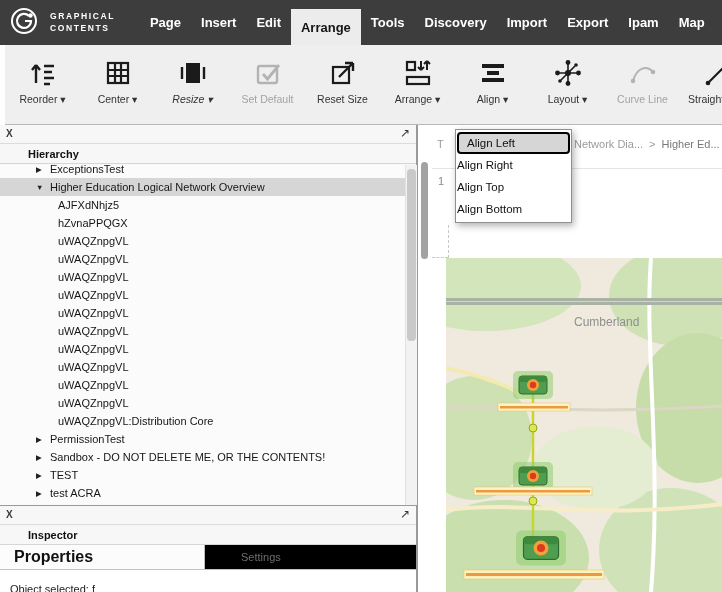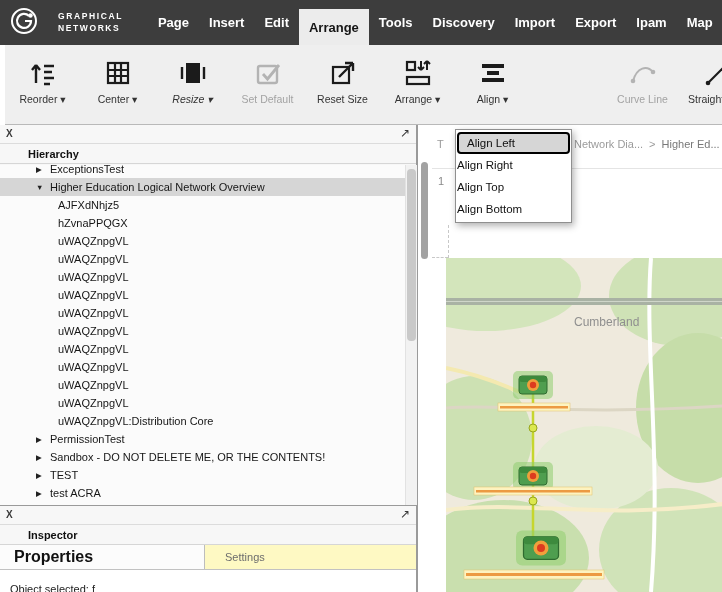--- a/index.html
+++ b/index.html
@@ -2,21 +2,21 @@
 <html><head>
 <meta charset="utf-8">
 <style>
   * { box-sizing: border-box; margin: 0; padding: 0; }
   html,body { width:722px; height:592px; overflow:hidden; position:relative;
     font-family:"Liberation Sans", sans-serif; background:#fff; }
 
   
   .topbar { position:absolute; left:0; top:0; width:722px; height:45px;
     background:#3d3d3d; display:flex; align-items:center; }
-  .logo { display:flex; align-items:center; gap:20px; padding:0 0 0 10px; flex:none; }
+  .logo { display:flex; align-items:center; gap:12px; padding:0 0 0 10px; flex:none; }
   .logo-text div { color:#fff; font-size:8.5px; font-weight:bold; letter-spacing:1.6px; line-height:1.3; }
   .menus { display:flex; margin-left:25px; height:45px; align-items:center; }
   .menu-item { padding:0 10px; color:#fff; font-size:13px; font-weight:bold;
     height:43px; display:flex; align-items:center; white-space:nowrap; cursor:default; }
   .menu-item.active { background:#ececec; color:#151515; height:36px; align-self:flex-end; }
 
   
   .toolbar { position:absolute; left:5px; top:45px; width:722px; height:80px;
     background:#efefef; border-bottom:1px solid #b9b9b9; }
   .tb-btn { position:absolute; top:4px; width:75px; height:72px; text-align:center; color:#1b1b1b; }
@@ -47,22 +47,22 @@
   .tree-row .arrow { width:14px; font-size:7.5px; color:#222; flex:none; }
   .h-scroll { position:absolute; left:405px; top:40px; width:12px; height:340px;
     background:#f2f2f2; border-left:1px solid #e2e2e2; }
   .h-thumb { position:absolute; left:1px; top:4px; width:9px; height:172px; background:#c9c9c9; border-radius:4px; }
 
   .ipanel { position:absolute; left:0; top:505px; width:417px; height:87px;
     background:#f7f7f7; border-right:1px solid #9a9a9a; border-top:1px solid #9a9a9a; }
   .tabs { display:flex; height:25px; border-bottom:1px solid #c2c2c2; }
   .tab-properties { width:205px; background:#fcfcfc; font-weight:bold; font-size:16px; color:#111;
     display:flex; align-items:center; padding-left:14px; border-right:1px solid #bdbdbd; }
-  .tab-settings { flex:1; background:#fef9c3; font-size:11px; color:#6d6d6d;
-    display:flex; align-items:center; padding-left:20px; }
+  .tab-settings { flex:1; background:#000000; font-size:11px; color:#6d6d6d;
+    display:flex; align-items:center; padding-left:36px; }
   .ipanel-content { position:relative; height:23px; background:#fff; overflow:hidden; }
   .status { position:absolute; left:10px; top:13px; font-size:11px; color:#222; white-space:nowrap; }
 
   
   .canvas { position:absolute; left:417px; top:125px; width:305px; height:467px;
     background:#fff; border-left:1px solid #9a9a9a; overflow:hidden; }
   .c-thumb { position:absolute; left:3px; top:37px; width:7px; height:97px; background:#a2a2a2; border-radius:4px; }
   .crumb-left { position:absolute; left:19px; top:13px; font-size:11px; color:#9b9b9b; }
   .crumb-right { position:absolute; left:156px; top:13px; font-size:11px; color:#9b9b9b;
     display:flex; gap:6px; white-space:nowrap; }
@@ -80,21 +80,21 @@
   <div class="logo">
     <span>
       <svg width="28" height="28" viewBox="0 0 28 28">
         <circle cx="14" cy="14" r="12" fill="none" stroke="#fff" stroke-width="2"></circle>
         <path d="M19 9a7 7 0 1 0 2 5h-6" fill="none" stroke="#fff" stroke-width="2.2"></path>
         <circle cx="20.5" cy="8.5" r="2.2" fill="#fff"></circle>
       </svg>
     </span>
     <span class="logo-text">
       <div>GRAPHICAL</div>
-      <div>NETWORKS</div>
+      <div>CONTENTS</div>
     </span>
   </div>
   <nav class="menus" id="menu-list">
       <div class="menu-item">Page</div>
       <div class="menu-item">Insert</div>
       <div class="menu-item">Edit</div>
       <div class="menu-item active">Arrange</div>
       <div class="menu-item">Tools</div>
       <div class="menu-item">Discovery</div>
       <div class="menu-item">Import</div>
@@ -162,20 +162,35 @@
     </div>
     <div class="tb-btn" style="left: 450px;">
       <div class="tb-icon">
         <svg width="32" height="32" viewBox="0 0 32 32">
           <rect x="5" y="7" width="22" height="4" fill="currentColor"></rect>
           <rect x="10" y="14" width="12" height="4" fill="currentColor"></rect>
           <rect x="5" y="21" width="22" height="4" fill="currentColor"></rect>
         </svg>
       </div>
       <div class="tb-label">Align ▾</div>
+    </div>
+    <div class="tb-btn" style="left: 525px;">
+      <div class="tb-icon">
+        <svg width="32" height="32" viewBox="0 0 32 32">
+          <path d="M16 16L16 6M16 16L26 16M16 16L16 26M16 16L6 16M16 16L23 9M16 16L9 23" stroke="currentColor" stroke-width="1.6"></path>
+          <circle cx="16" cy="16" r="3" fill="currentColor"></circle>
+          <circle cx="16" cy="5.5" r="2.4" fill="currentColor"></circle>
+          <circle cx="26.5" cy="16" r="2.4" fill="currentColor"></circle>
+          <circle cx="16" cy="26.5" r="2.4" fill="currentColor"></circle>
+          <circle cx="5.5" cy="16" r="2.4" fill="currentColor"></circle>
+          <circle cx="24" cy="8" r="1.8" fill="currentColor"></circle>
+          <circle cx="8" cy="24" r="1.8" fill="currentColor"></circle>
+        </svg>
+      </div>
+      <div class="tb-label">Layout ▾</div>
     </div>
     <div class="tb-btn disabled" style="left: 600px;">
       <div class="tb-icon">
         <svg width="32" height="32" viewBox="0 0 32 32">
           <path d="M6 24C10 10 20 8 26 15" fill="none" stroke="currentColor" stroke-width="2"></path>
           <circle cx="6" cy="24" r="2.3" fill="currentColor"></circle>
           <circle cx="26" cy="15" r="2.3" fill="currentColor"></circle>
         </svg>
       </div>
       <div class="tb-label">Curve Line</div>

